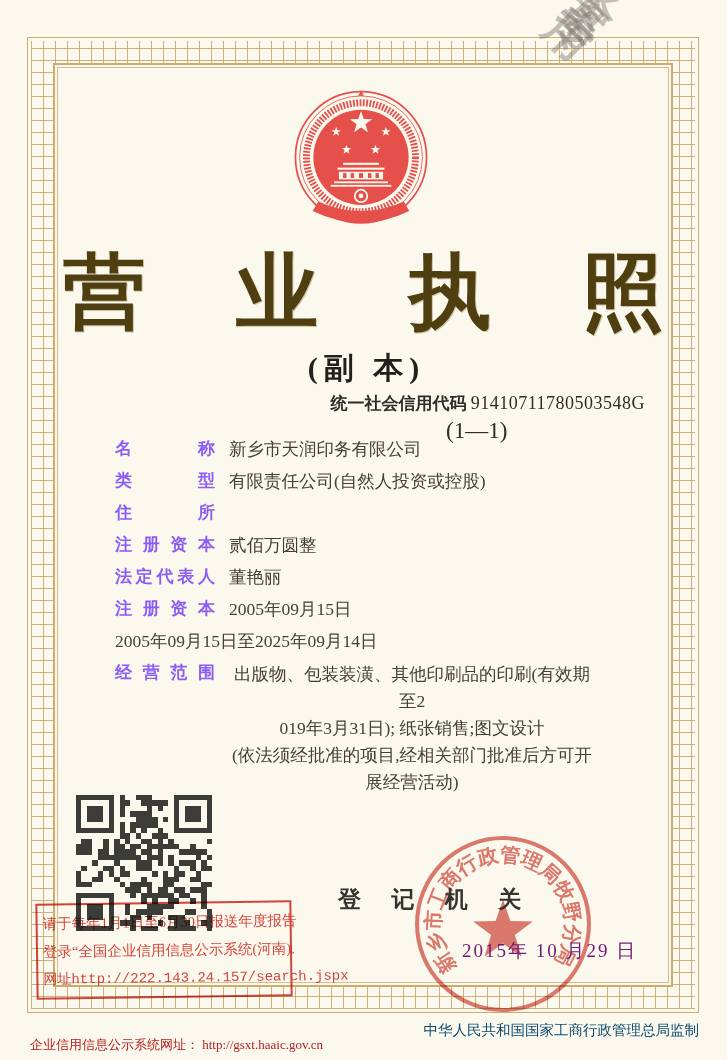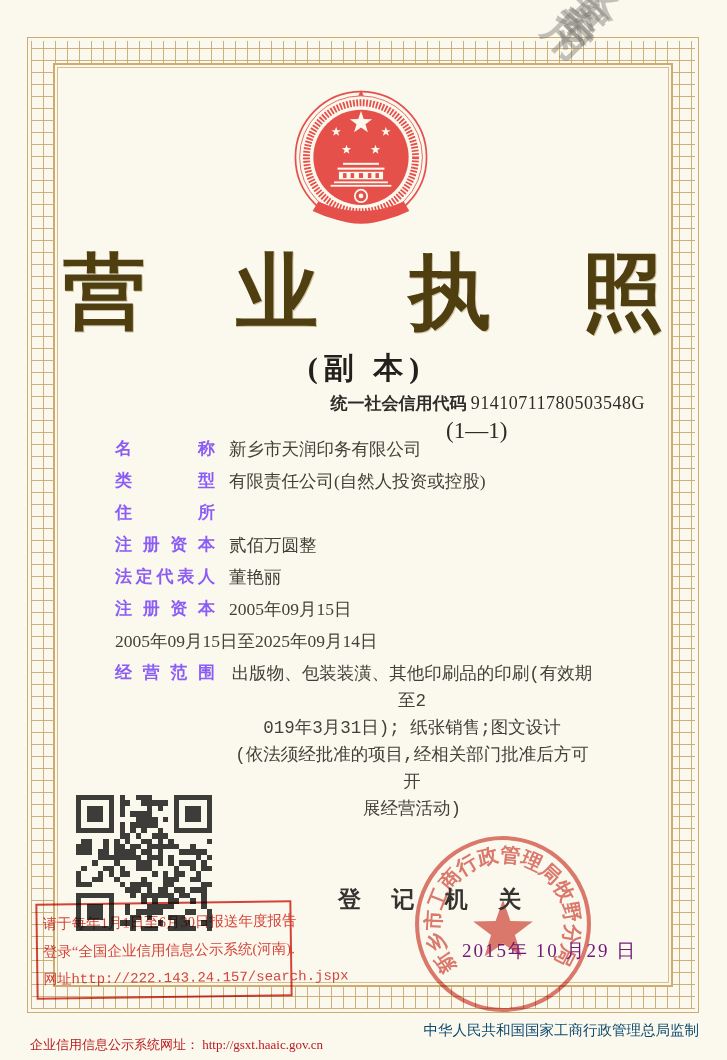--- a/index.html
+++ b/index.html
@@ -39,21 +39,21 @@
   .codeline .cnum   { font-size:18px; letter-spacing:.5px; }
   .pageno { font-size:23px; margin-top:3px; margin-right:22px; }
 
   
   .fields { position:absolute; left:115px; top:433px; width:480px; color:#3d3b37; }
   .row { display:flex; align-items:flex-start; min-height:32px; }
   .flabel { display:inline-block; width:100px; flex:0 0 100px; margin-right:14px;
             font-family:"Liberation Sans",sans-serif; font-weight:bold; font-size:17px;
             line-height:32px; text-align:justify; text-align-last:justify; color:#8b5cf6; }
   .fvalue { font-size:17.5px; line-height:32px; color:#434039;text-align:center; }
-  .row-scope .fvalue { line-height:27px; padding-top:4px; white-space:pre-line; width:372px;font-family:Liberation Mono, monospace; }
+  .row-scope .fvalue { line-height:27px; padding-top:4px; white-space:pre-line; width:372px; }
 
   
   .qr { position:absolute; left:76px; top:795px; width:136px; height:136px; mix-blend-mode:multiply; }
   .stamp { position:absolute; left:36px; top:902px; width:256px; padding:4px 5px;
            border:2px solid #d5352b; transform:rotate(-0.8deg); color:#d5352b;
            mix-blend-mode:multiply; opacity:.92; z-index:12; }
   .stamp div { font-size:14.5px; line-height:28px; white-space:nowrap; }
   .stamp .s-url { font-family:"Liberation Mono","DejaVu Sans Mono",monospace; font-size:14px; }
 
   

